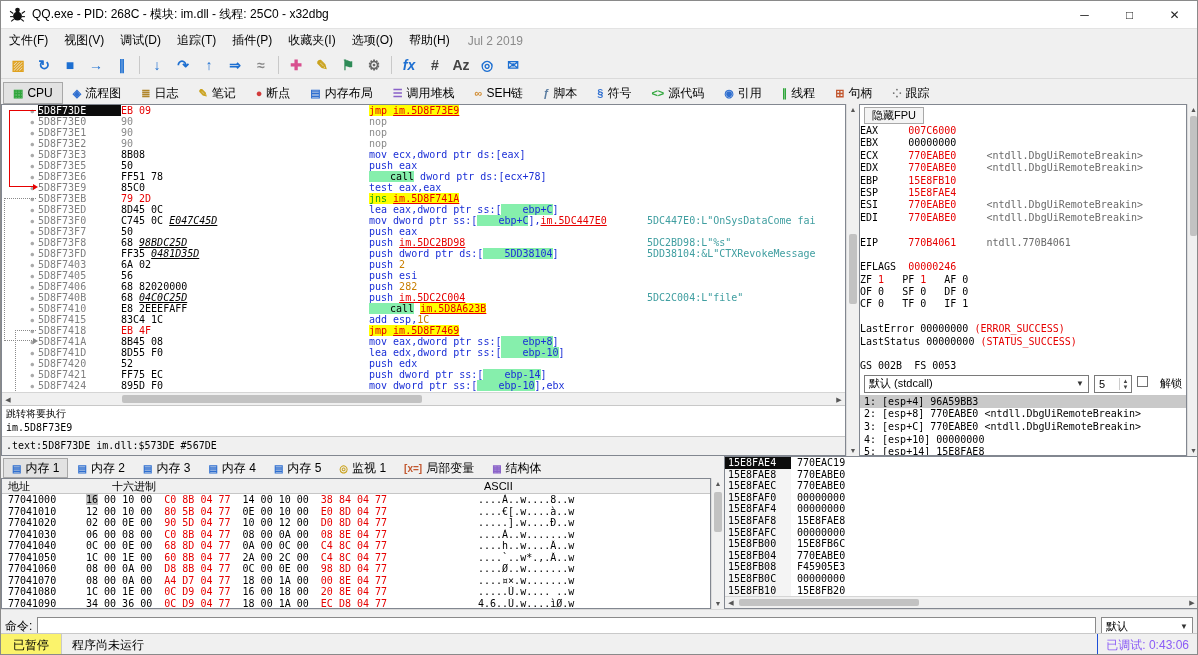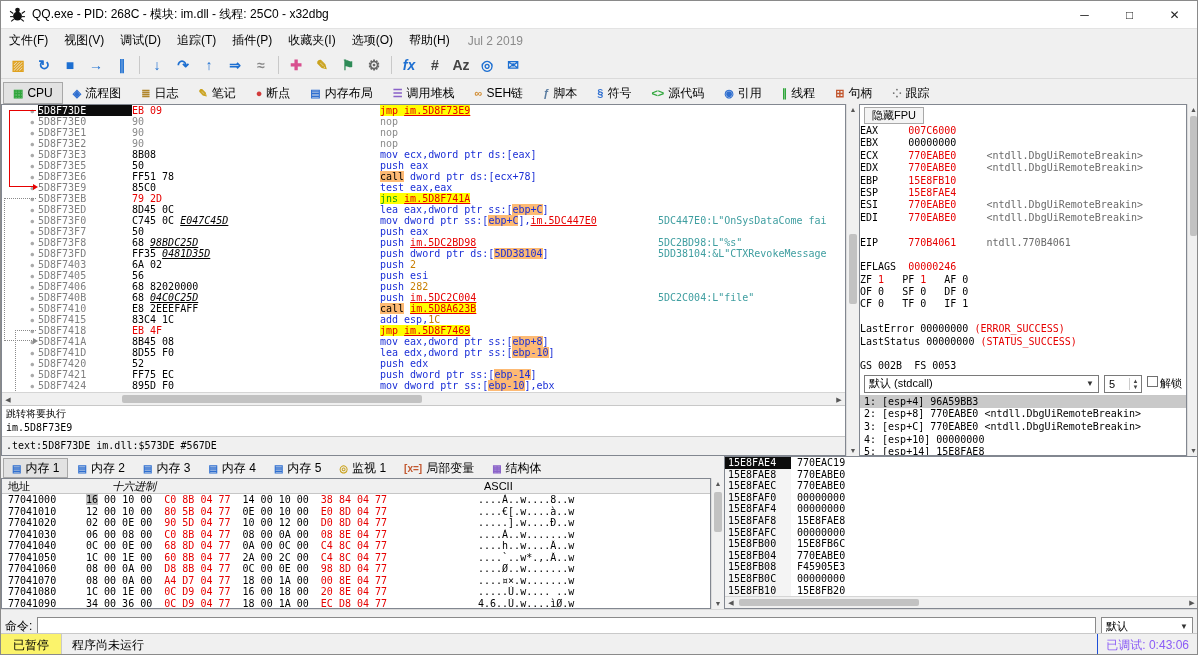--- a/index.html
+++ b/index.html
@@ -30,31 +30,31 @@
   .tab.sel { background:#e2e2e2; border:1px solid #a8a8a8; }
   .ticon { font-size:11px; font-weight:bold; line-height:1; }
   .tlabel { white-space:nowrap; }
 
   
   .main { position:absolute; top:103px; left:0; width:1198px; height:352px; background:#f0f0f0; }
   .disasm { position:absolute; left:0; top:0; width:845px; height:352px; background:#fff; border:1px solid #828790; }
   .asmrows { position:relative; width:100%; height:287px; overflow:hidden; font-family:"DejaVu Sans Mono", monospace; font-size:10px; }
   .arow { display:flex; height:11px; line-height:11px; white-space:pre; }
   .c-gut  { width:36px; text-align:right; padding-right:4px; color:#aaa; font-size:6px; line-height:11px; flex:none; }
-  .c-addr { width:94px; color:#7f7f7f; flex:none; }
+  .c-addr { width:83px; color:#7f7f7f; flex:none; }
   .arow.sel .c-addr { background:#0c0c0c; color:#fff; }
   .c-bytes { width:248px; flex:none; }
   .c-instr { width:278px; flex:none; }
   .c-cmt { flex:1; overflow:hidden; }
   .tok.k { color:#000; } .tok.ku { color:#000; text-decoration:underline;font-style:italic; }
   .tok.b { color:#1b2fd6; } .tok.n { color:#c87e00; } .tok.g { color:#8a8a8a; }
   .tok.r { color:#e60000; } .tok.ru { color:#e60000; text-decoration:underline; }
   .tok.grn { color:#12a012; }
   .tok.yb { background:#ffff00; }
-  .tok.cb { background:#fdba74; }
+  .tok.cb { background:#86efac;padding-left:21px; }
   .tok.cm { color:#3f9ea0; }
   .tok.sb { background:#c0c0c0; }
   .jl { position:absolute; pointer-events:none; }
   .ah { position:absolute; width:0; height:0; pointer-events:none; }
 
   .dhscroll { position:absolute; left:0; top:287px; width:843px; height:13px; background:#f0f0f0; border-top:1px solid #d5d5d5; }
   .infobox { position:absolute; left:0; top:300px; width:843px; height:31px; background:#fff; border-top:1px solid #c8c8c8; font-family:"DejaVu Sans Mono", monospace; font-size:10px; line-height:14px; padding:1px 4px; color:#000; }
   .addrline { position:absolute; left:0; top:331px; width:843px; height:19px; background:#f0f0f0; border-top:1px solid #c8c8c8; font-family:"DejaVu Sans Mono", monospace; font-size:10px; line-height:18px; padding:0 4px; color:#000; }
 
   
@@ -67,36 +67,36 @@
   .regs-title { display:inline-block; margin:2px 0 1px 4px; padding:0 7px; border:1px solid #a8a8a8; background:#f4f4f4; font-size:11px; line-height:15px; color:#000; }
   .reglines { font-family:"DejaVu Sans Mono", monospace; font-size:10px; padding-left:0; }
   .regline { height:12.4px; line-height:12.4px; white-space:pre; }
   .tok.sym { color:#6a6a6a; }
   .convrow { display:flex; align-items:center; gap:5px; padding:2px 4px; height:22px; }
   .combo { flex:1; display:flex; align-items:center; justify-content:space-between; border:1px solid #7a7a7a; background:#fff; font-size:11px; padding:1px 4px; height:18px; }
   .combo .caret { font-size:8px; color:#333; }
   .spin { width:38px; height:18px; border:1px solid #7a7a7a; background:#fff; font-size:11px; display:flex; align-items:center; }
   .spin .val { flex:1; padding-left:4px; }
   .spin .arrows { width:12px; display:flex; flex-direction:column; font-size:6px; color:#444; text-align:center; border-left:1px solid #ccc; }
-  .chk { display:flex; align-items:flex-start; gap:2px; font-size:11px; }
+  .chk { display:flex; align-items:flex-start; gap:12px; font-size:11px; }
   .chkbox { width:11px; height:11px; border:1px solid #707070; background:#fff; }
   .args { font-family:"DejaVu Sans Mono", monospace; font-size:10px; border-top:1px solid #c8c8c8; }
   .argrow { height:12.6px; line-height:12.6px; white-space:pre; padding-left:4px; }
   .argrow.sel { background:#c9c9c9; }
 
   
   .bottom { position:absolute; top:455px; left:0; width:1198px; height:153px; background:#f0f0f0; }
   .btabs { position:absolute; left:0; top:0; height:22px; display:flex; align-items:flex-end; padding-left:2px; }
   .btab { display:flex; align-items:center; gap:4px; height:20px; padding:0 8px; font-size:12px; border:1px solid transparent; }
   .btab.sel { background:#e2e2e2; border-color:#a8a8a8; }
   .bticon { font-size:10px; font-weight:bold; }
   .dump { position:absolute; left:0; top:22px; width:710px; height:131px; background:#fff; border:1px solid #828790; }
   .duhead { display:flex; height:15px; background:#f0f0f0; border-bottom:1px solid #c6c6c6; font-size:11px; line-height:14px; color:#000; }
   .duhead .h-addr { width:84px; padding-left:6px; }
-  .duhead .h-hex { width:392px; padding-left:26px;font-style:italic; }
+  .duhead .h-hex { width:392px; padding-left:26px; }
   .duhead .h-ascii { flex:1; padding-left:6px; }
   .durow { display:flex; height:11.5px; line-height:11.5px; font-family:"DejaVu Sans Mono", monospace; font-size:10px; white-space:pre; }
   .du-addr { width:84px; padding-left:6px; color:#000; flex:none; }
   .du-hex { width:392px; flex:none; }
   .du-ascii { flex:1; color:#000; overflow:hidden; }
   .dumpvs { left:710px; top:22px; width:13px; height:131px; }
   .stack { position:absolute; left:723px; top:0; width:475px; height:153px; background:#fff; border:1px solid #828790; }
   .strows { height:139px; overflow:hidden; }
   .strow { display:flex; height:11.6px; line-height:11.6px; font-family:"DejaVu Sans Mono", monospace; font-size:10px; white-space:pre; }
   .st-addr { width:66px; padding-left:3px; background:#f4f4f4; color:#000; flex:none; }

